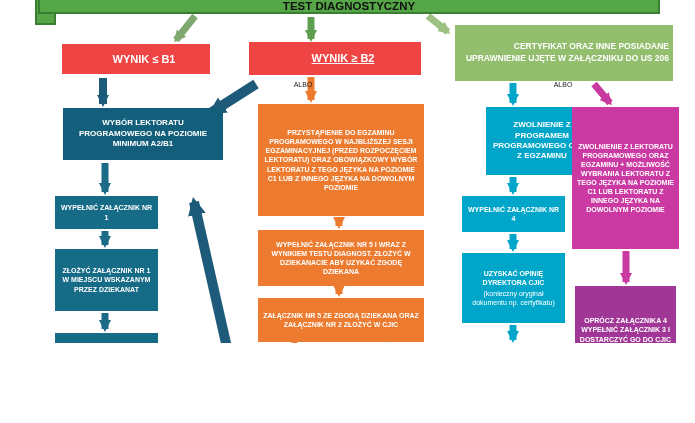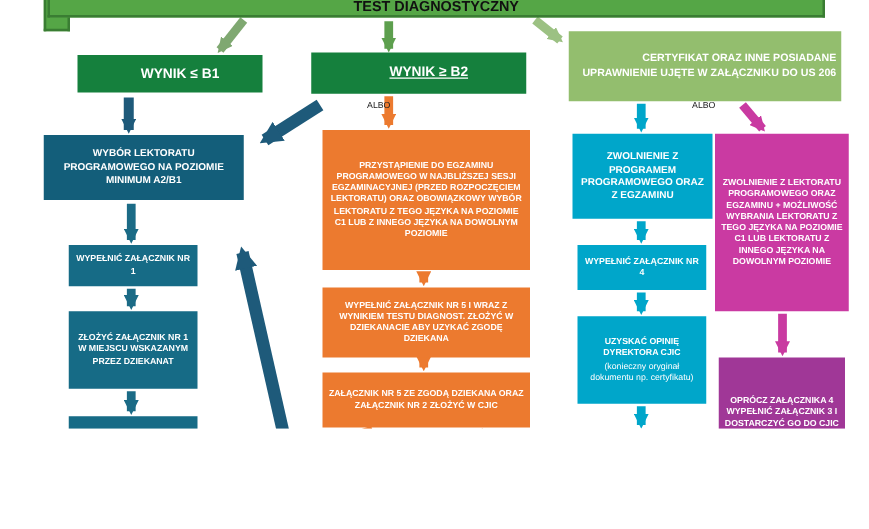--- a/index.html
+++ b/index.html
@@ -16,31 +16,31 @@
   .hdr{
     position:absolute;left:38px;top:0;width:622px;height:14px;
     background:#55a646;border:2px solid #3a7d33;border-top:none;box-sizing:border-box;
     display:flex;align-items:center;justify-content:center;
     color:#111;font-weight:bold;font-size:11.5px;
   }
   .hdrcap{
     position:absolute;left:35px;top:0;width:21px;height:25px;
     background:#55a646;border:2px solid #3a7d33;border-top:none;box-sizing:border-box;
   }
-  .green{background:#15803d;padding-left:20px;}
+  .green{background:#ef4444;padding-left:20px;}
   .pgreen{background:#93be6e;}
   .teal{background:#166b86;}
   .tealdark{background:#135e7a;}
   .cyan{background:#00a6ca;}
   .orange{background:#ec7a2f;}
   .magenta{background:#ca3aa2;}
   .purple{background:#a03797;}
   .f11{font-size:11px;}
   .f85{font-size:8.5px;line-height:1.4;}
-  .f8{font-size:8px;}
+  .f8{font-size:8px;margin-left:28px;}
   .albo{
     position:absolute;color:#222;font-size:7px;font-weight:normal;
     text-align:center;width:36px;
   }
   .note{font-weight:normal;text-transform:none;display:block;margin-top:2px;}
 </style>
 </head>
 <body>
 
 <div class="stage">

